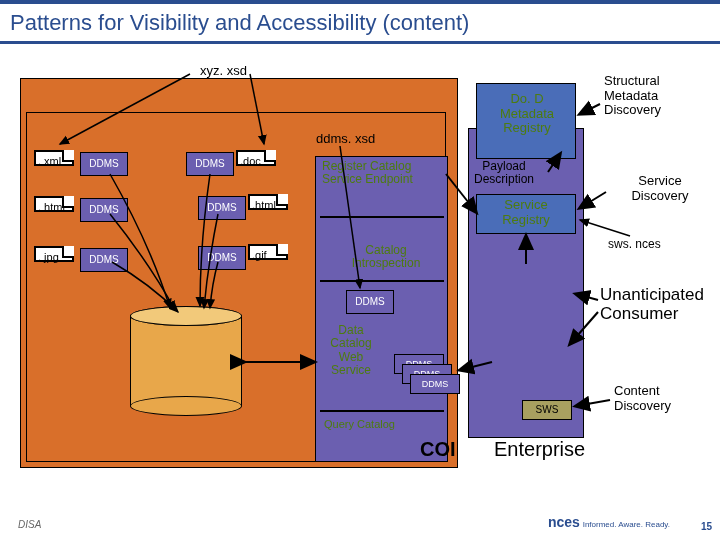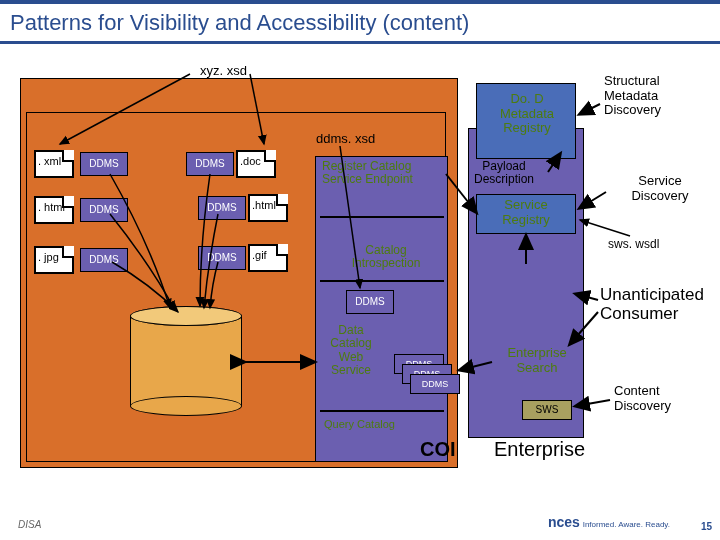--- a/index.html
+++ b/index.html
@@ -7,21 +7,21 @@
   .title-bar { background: #fff; border-top: 4px solid #2a4d8f; border-bottom: 3px solid #2a4d8f; padding: 6px 10px; }
   .title-bar h1 { color: #2a4d8f; font-size: 22px; font-weight: normal; line-height: 1.15; }
   .canvas { position: relative; width: 720px; height: 464px; }
   .box { position: absolute; border: 1.5px solid #000; }
   .orange-box { background: #d96f2a; }
   .purple-panel { background: #6b5fb0; }
   .blue-inner { background: #4a6db8; border: 1.5px solid #000; }
   .label { position: absolute; font-size: 13px; color: #000; line-height: 1.1; }
   .label.white { color: #4d7c0f; }
   .label.center { text-align: center; }
-  .file { position: absolute; width: 40px; height: 28px; background: #fff; border: 2px solid #000; font-size: 11px; text-align: left; padding: 3px 2px; }
+  .file { position: absolute; width: 40px; height: 16px; background: #fff; border: 2px solid #000; font-size: 11px; text-align: left; padding: 3px 2px; }
   .file::before { content: ""; position: absolute; top: -2px; right: -2px; width: 10px; height: 10px; border-left: 2px solid #000; border-bottom: 2px solid #000; background: #fff; }
   .ddms { position: absolute; width: 48px; height: 24px; background: #6b5fb0; color: #fff; border: 1.5px solid #000; font-size: 10px; text-align: center; line-height: 22px; }
   .ddms-stack { position: absolute; }
   .ddms-stack .ddms-s { position: absolute; width: 50px; height: 20px; background: #6b5fb0; color:#fff; border:1px solid #000; font-size:9px; text-align:center; line-height:18px; }
   .cylinder { position: absolute; }
   .cylinder .body { position:absolute; left:0; right:0; top:10px; bottom:10px; background:#e8a74a; border-left:1.5px solid #000; border-right:1.5px solid #000; }
   .cylinder .top { position:absolute; left:0; right:0; top:0; height:20px; background:#e8a74a; border:1.5px solid #000; border-radius:50%; }
   .cylinder .bot { position:absolute; left:0; right:0; bottom:0; height:20px; background:#e8a74a; border:1.5px solid #000; border-radius:50%; }
   .cylinder .cap { position:absolute; left:0; right:0; top:0; height:20px; background:#f2c97a; border:1.5px solid #000; border-radius:50%; }
   .footer { position:absolute; bottom:4px; left:0; right:0; height:30px;text-align:right; }
@@ -46,21 +46,21 @@
   <div class="box orange-box" style="left:26px; top:68px; width:420px; height:350px;"></div>
 
   <div class="purple-panel box" style="left:315px; top:112px; width:133px; height:306px;"></div>
 
   <div class="box" style="left:468px; top:84px; width:116px; height:310px; background:#6b5fb0;"></div>
   <div class="blue-inner" style="position:absolute; left:476px; top:39px; width:100px; height:76px;"></div>
   <div class="blue-inner" style="position:absolute; left:476px; top:150px; width:100px; height:40px;"></div>
 
   <div class="label" style="left:200px; top:20px;">xyz. xsd</div>
   <div class="label" style="left:316px; top:88px;">ddms. xsd</div>
-  <div class="label" style="left:608px; top:194px; font-size:12px;">sws. wsdl</div>
+  <div class="label" style="left:608px; top:194px; font-size:12px;">sws. nces</div>
 
   <div class="file" style="left:34px; top:106px;"><span>. xml</span></div>
   <div class="ddms" style="left:80px; top:108px;"><span>DDMS</span></div>
 
   <div class="file" style="left:34px; top:152px;"><span>. html</span></div>
   <div class="ddms" style="left:80px; top:154px;"><span>DDMS</span></div>
 
   <div class="file" style="left:34px; top:202px;"><span>. jpg</span></div>
   <div class="ddms" style="left:80px; top:204px;"><span>DDMS</span></div>
 
@@ -91,21 +91,20 @@
     <div class="ddms-s" style="left:0; top:0;"><span>DDMS</span></div>
     <div class="ddms-s" style="left:8px; top:10px;"><span>DDMS</span></div>
     <div class="ddms-s" style="left:16px; top:20px;"><span>DDMS</span></div>
   </div>
   <div style="position:absolute; left:320px; top:366px; width:124px; height:1.5px; background:#000;"></div>
   <div class="label white" style="left:324px; top:374px; width:110px; font-size:11px;">Query Catalog</div>
 
   <div class="label white center" style="left:482px; top:48px; width:90px; font-size:13px;">Do. D Metadata Registry</div>
   <div class="label center" style="left:460px; top:116px; width:88px; font-size:12px;">Payload Description</div>
   <div class="label white center" style="left:480px; top:154px; width:92px; font-size:13px;">Service Registry</div>
-  <div class="label white center" style="left:494px; top:302px; width:86px; font-size:13px;">Enterprise Search</div>
 
   <div class="sws" style="left:522px; top:356px;"><span>SWS</span></div>
 
   <div class="label" style="left:604px; top:30px; width:100px; font-size:13px;">Structural Metadata Discovery</div>
   <div class="label" style="left:610px; top:130px; width:100px; font-size:13px;text-align:center;">Service Discovery</div>
   <div class="label" style="left:600px; top:242px; width:112px; font-size:17px;">Unanticipated Consumer</div>
   <div class="label" style="left:614px; top:340px; width:100px; font-size:13px;">Content Discovery</div>
 
   <div class="label" style="left:420px; top:394px; font-size:20px; font-weight:bold;">COI</div>
   <div class="label" style="left:494px; top:394px; font-size:20px;">Enterprise</div>

